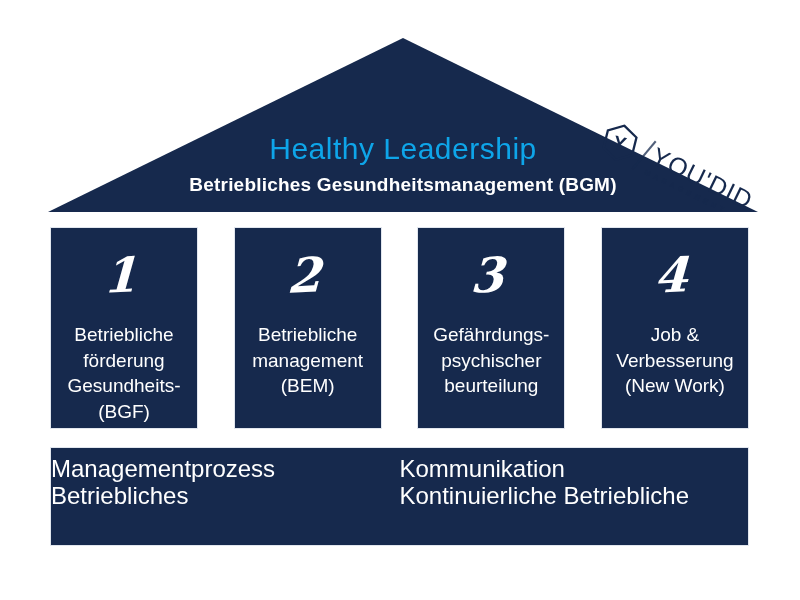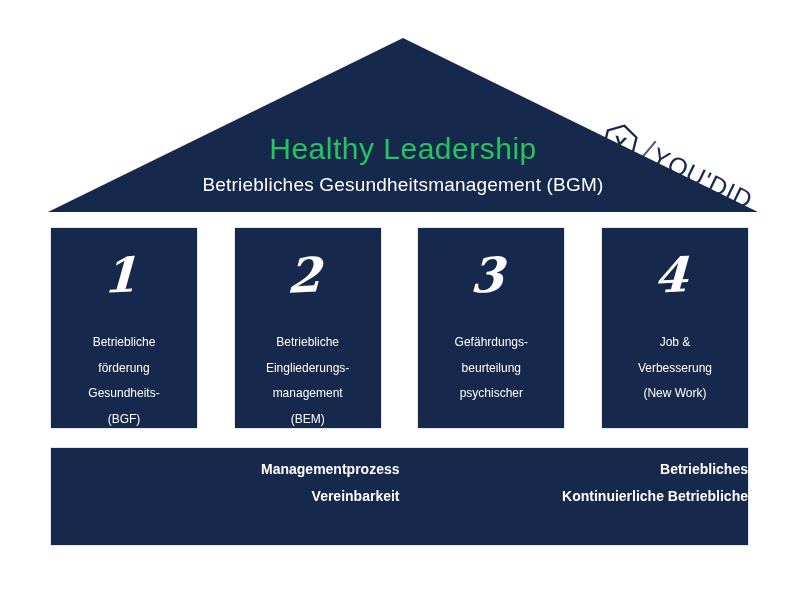--- a/index.html
+++ b/index.html
@@ -21,32 +21,32 @@
     position: absolute;
     left: 48px; top: 38px;
     width: 710px; height: 174px;
     background: #16294D;
     clip-path: polygon(50% 0, 100% 100%, 0 100%);
   }
   .roof-title {
     position: absolute;
     left: 0; top: 94px; width: 100%;
     text-align: center;
-    color: #22c55e;
+    color: #0ea5e9;
     font-size: 30px;
     font-weight: 400;
     letter-spacing: 0.5px;
   }
   .roof-subtitle {
     position: absolute;
     left: 0; top: 136px; width: 100%;
     text-align: center;
     color: #ffffff;
     font-size: 19px;
-    font-weight: 400;
+    font-weight: 700;
     letter-spacing: 0.2px;
   }
 
   
   .logo {
     position: absolute;
     left: 612px; top: 116px;
     display: flex;
     align-items: center;
     gap: 7px;
@@ -103,44 +103,44 @@
     height: 74px;
     line-height: 70px;
     font-family: "DejaVu Serif", serif;
     font-style: italic;
     font-weight: 700;
     font-size: 48px;
     color: #ffffff;
     transform: skewX(-8deg) rotate(-3deg);
   }
   .pillar-text {
-    margin-top: 16px;
-    font-size: 12px;
+    margin-top: 8px;
+    font-size: 19px;
     line-height: 25.5px;
     font-weight: 400;
   }
 
   
   .foundation {
     position: absolute;
     left: 51px; top: 448px;
     width: 697px; height: 97px;
     background: #16294D;
     box-shadow: 0 0 0 1px rgba(201,210,224,0.55);
     display: flex;
     color: #ffffff;
     box-sizing: border-box;
     padding-top: 8px;
   }
   .fcol {
     width: 50%;
-    text-align: right;
-    font-size: 14px;
+    text-align: left;
+    font-size: 24px;
     line-height: 26.5px;
-    font-weight: 700;
+    font-weight: 400;
   }
 </style>
 </head>
 <body>
 
 <div class="canvas">
 
   <div class="roof">
     <div class="roof-title">Healthy Leadership</div>
     <div class="roof-subtitle">Betriebliches Gesundheitsmanagement (BGM)</div>
@@ -169,50 +169,49 @@
         <div>förderung</div>
         <div>Gesundheits-</div>
         <div>(BGF)</div>
       </div>
     </div>
 
     <div class="pillar">
       <div class="pillar-number">2</div>
       <div class="pillar-text">
         <div>Betriebliche</div>
-        <div>Eingliederungs-</div>
         <div>management</div>
         <div>(BEM)</div>
       </div>
     </div>
 
     <div class="pillar">
       <div class="pillar-number">3</div>
       <div class="pillar-text">
         <div>Gefährdungs-</div>
+        <div>psychischer</div>
         <div>beurteilung</div>
-        <div>psychischer</div>
       </div>
     </div>
 
     <div class="pillar">
       <div class="pillar-number">4</div>
       <div class="pillar-text">
         <div>Job &amp;</div>
         <div>Verbesserung</div>
         <div>(New Work)</div>
       </div>
     </div>
 
   </div>
 
   <div class="foundation">
     <div class="fcol">
       <div>Managementprozess</div>
-      <div>Vereinbarkeit</div>
+      <div>Betriebliches</div>
     </div>
     <div class="fcol">
-      <div>Betriebliches</div>
+      <div>Kommunikation</div>
       <div>Kontinuierliche Betriebliche</div>
     </div>
   </div>
 
 </div>
 
 </body></html>

